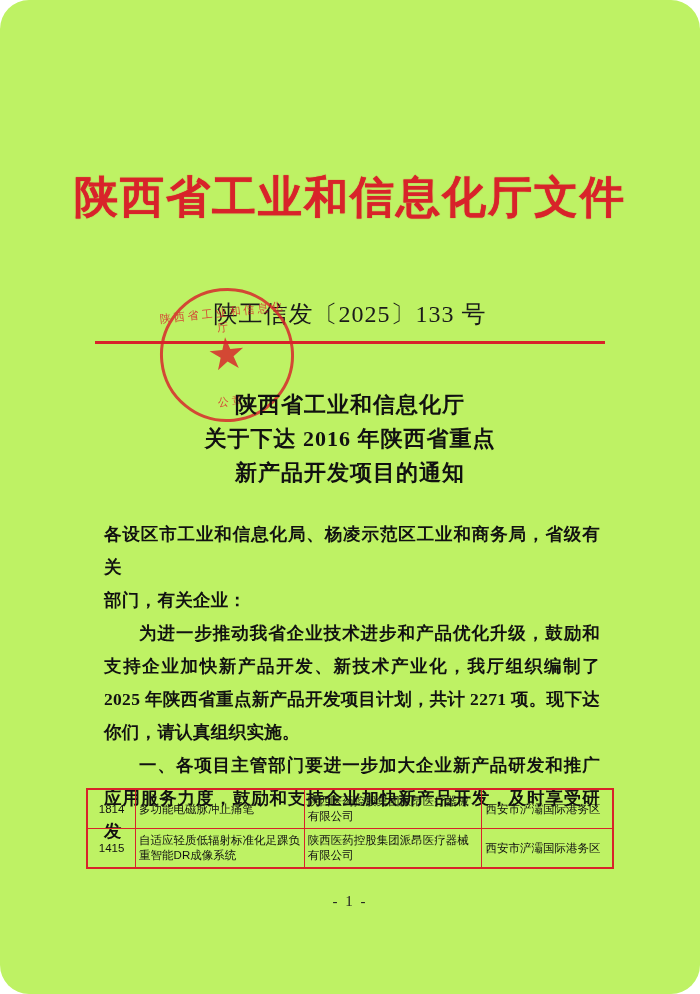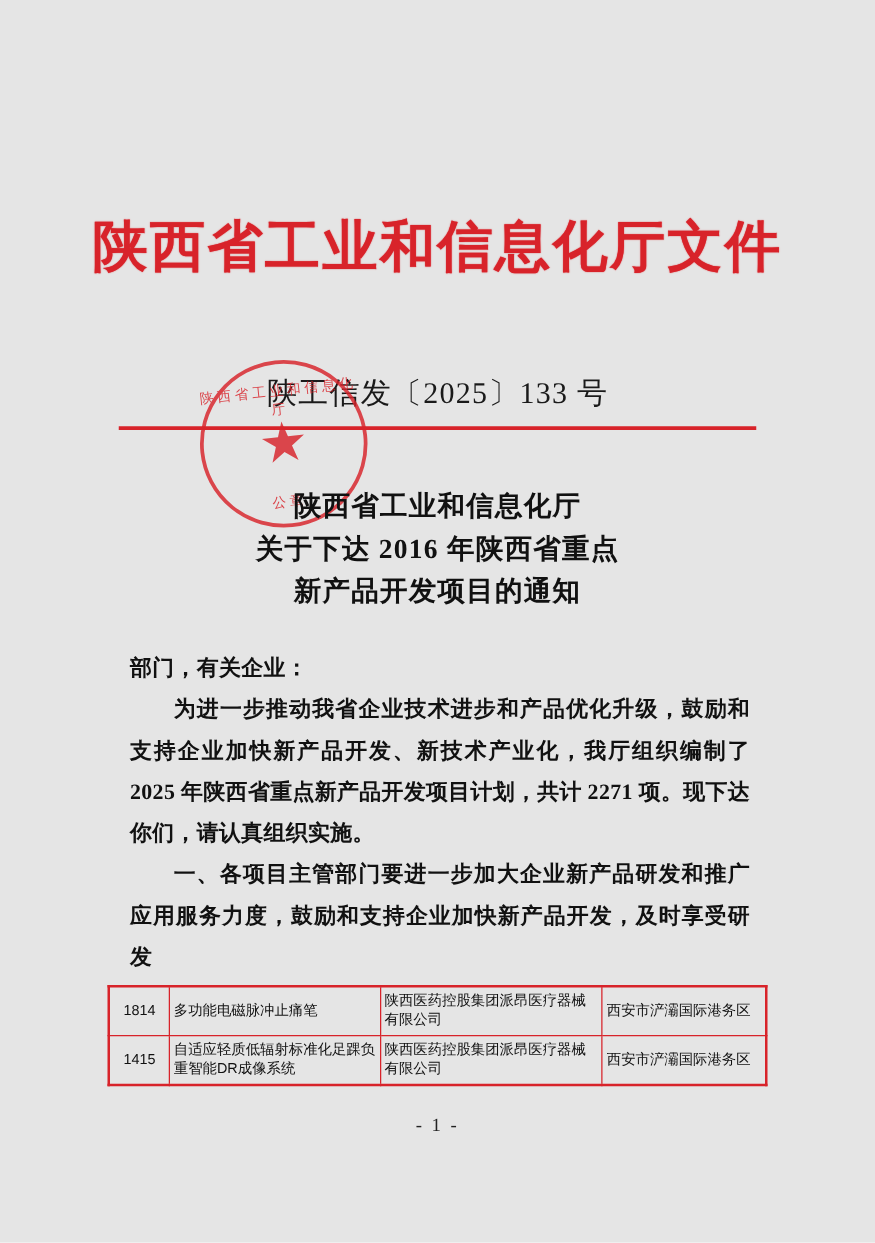--- a/index.html
+++ b/index.html
@@ -10,21 +10,22 @@
     width: 700px;
     height: 994px;
     background: #ffffff;
     font-family: "Liberation Serif", serif;
     overflow: hidden;
   }
   .page {
     position: relative;
     width: 700px;
     height: 994px;
-    background: #e5e5e5;
+    background: #bef264;
+    border-radius: 29px;
   }
   
   .masthead {
     position: absolute;
     top: 168px;
     left: 0;
     width: 700px;
     text-align: center;
     color: #d8232a;
     font-family: "Liberation Serif", serif;
@@ -183,20 +184,21 @@
 
   <div class="red-rule"></div>
 
   <div class="headline">
     <div>陕西省工业和信息化厅</div>
     <div>关于下达 2016 年陕西省重点</div>
     <div>新产品开发项目的通知</div>
   </div>
 
   <div class="body-text">
+    <p>各设区市工业和信息化局、杨凌示范区工业和商务局，省级有关</p>
     <p>部门，有关企业：</p>
     <p class="indent2">为进一步推动我省企业技术进步和产品优化升级，鼓励和支持企业加快新产品开发、新技术产业化，我厅组织编制了 2025 年陕西省重点新产品开发项目计划，共计 2271 项。现下达你们，请认真组织实施。</p>
     <p class="indent2">一、各项目主管部门要进一步加大企业新产品研发和推广应用服务力度，鼓励和支持企业加快新产品开发，及时享受研发</p>
   </div>
 
   <table class="doc-table">
     <tbody>
       <tr>
         <td class="col-id">1814</td>
         <td class="col-name">多功能电磁脉冲止痛笔</td>

